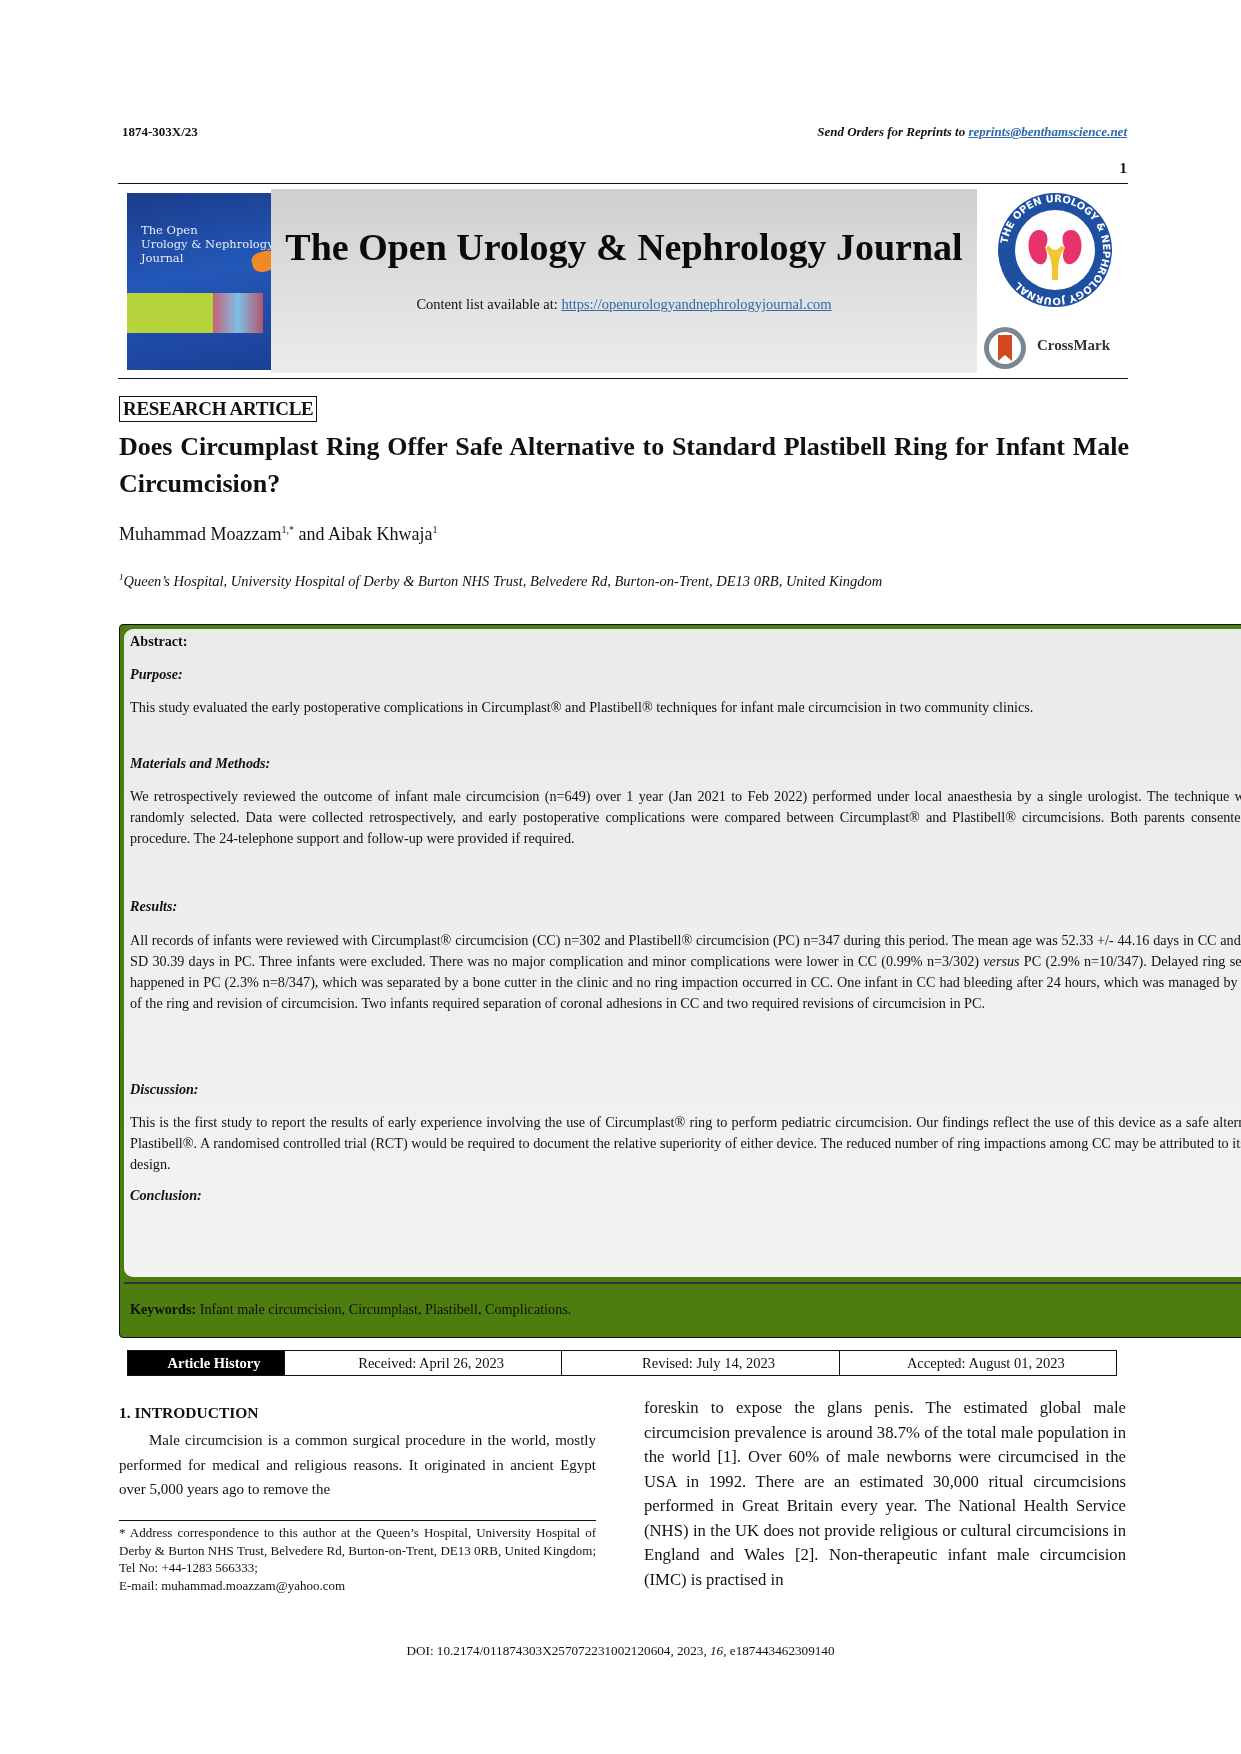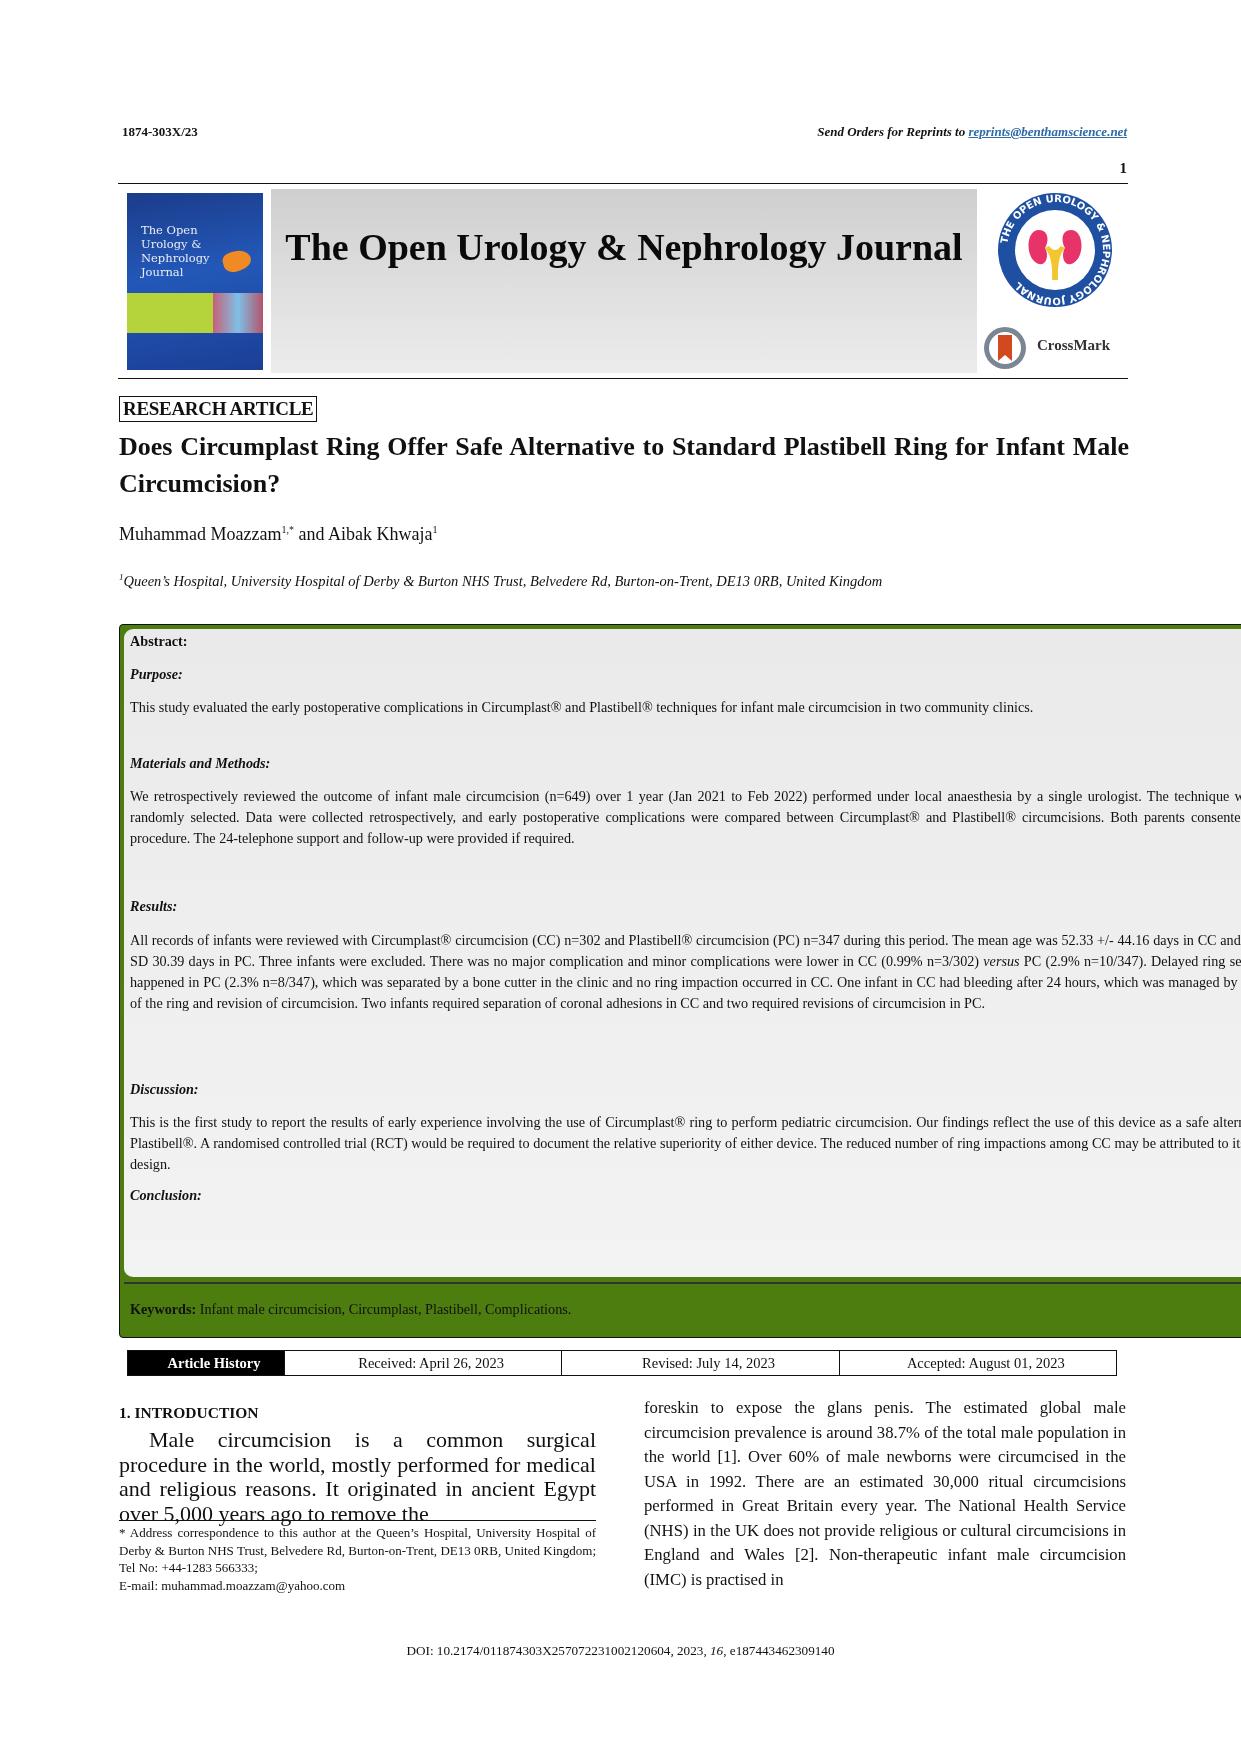--- a/index.html
+++ b/index.html
@@ -5,21 +5,21 @@
   html, body { margin: 0; padding: 0; background: #ffffff; }
   body { width: 1241px; height: 1754px; position: relative; font-family: "Liberation Serif", serif; color: #111; }
   .abs { position: absolute; }
   a.link { color: #2e6aa8; text-decoration: underline; }
 
   .top-issn { left: 122px; top: 124px; font-size: 13px; font-weight: bold; }
   .top-reprints { right: 114px; top: 124px; font-size: 13px; font-weight: bold; font-style: italic; text-align: right; }
   .page-num { right: 114px; top: 160px; font-size: 15px; font-weight: bold; }
   .rule-top { left: 118px; top: 183px; width: 1010px; height: 1px; background: #111; }
 
-  .cover { left: 127px; top: 193px; width: 136px; height: 177px; background: linear-gradient(170deg, #1b3c8a 0%, #2358b8 45%, #1b3f96 100%); overflow: hidden; }
+  .cover { left: 127px; top: 193px; width: 136px; height: 177px; background: linear-gradient(170deg, #1b3c8a 0%, #2358b8 45%, #1b3f96 100%); overflow: hidden; padding-left: 29px; }
   .cover-title { position: absolute; left: 14px; top: 30px; color: #e8ecf6; font-size: 11.5px; line-height: 14px; font-family: "DejaVu Serif", serif; }
   .cover-orange { position: absolute; right: 12px; top: 58px; width: 28px; height: 20px; background: #f08a25; border-radius: 40% 60% 55% 45%; transform: rotate(-15deg); }
   .cover-band { position: absolute; left: 0; top: 100px; width: 86px; height: 40px; background: #b5d33a; }
   .cover-kidney { position: absolute; left: 86px; top: 100px; width: 50px; height: 40px; background: linear-gradient(90deg,#c7607a,#7ec0e6 50%,#b3546c); }
 
   .banner { left: 271px; top: 189px; width: 706px; height: 184px; background: linear-gradient(180deg, #cfcfcf 0%, #dedede 50%, #ececec 100%); }
   .journal-title { position: absolute; left: 0; right: 0; top: 36px; text-align: center; font-size: 38px; font-weight: bold; color: #0a0a0a; }
   .content-list { position: absolute; left: 0; right: 0; top: 107px; text-align: center; font-size: 14.5px; }
 
   .logo { left: 995px; top: 190px; width: 120px; height: 120px; }
@@ -41,21 +41,21 @@
   .abs-head.plain { font-style: normal; }
   .abs-rule { position: absolute; left: 4px; right: 4px; top: 657px; height: 2px; background: #333; }
   .keywords { position: absolute; left: 10px; top: 676px; font-size: 14.2px; }
 
   .history { left: 127px; top: 1350px; width: 990px; height: 26px; border: 1.5px solid #111; box-sizing: border-box; display: flex; font-size: 14.5px; }
   .history div { display: flex; align-items: center; justify-content: center; border-left: 1.5px solid #111; padding-left: 16px; }
   .history .h-label { background: #000; color: #fff; font-weight: bold; width: 140px; border-left: none; }
   .history .h-cell { flex: 1; }
 
   .intro-head { left: 119px; top: 1404px; font-size: 15.5px; font-weight: bold; }
-  .intro-col1 { left: 119px; top: 1428px; width: 477px; font-size: 22px; line-height: 24.5px; text-align: justify; text-indent: 30px; }
+  .intro-col1 { left: 119px; top: 1428px; width: 477px; font-size: 15px; line-height: 24.5px; text-align: justify; text-indent: 30px; }
   .intro-col2 { left: 644px; top: 1396px; width: 482px; font-size: 16.7px; line-height: 24.5px; text-align: justify; }
   .foot-rule { left: 119px; top: 1520px; width: 477px; height: 1px; background: #111; }
   .footnote { left: 119px; top: 1524px; width: 477px; font-size: 13px; line-height: 17.5px; text-align: justify; }
   .doi { left: 0; right: 0; top: 1643px; text-align: center; font-size: 13.2px; }
 </style>
 </head>
 <body>
 
 <div class="abs top-issn">1874-303X/23</div>
 <div class="abs top-reprints"><span>Send Orders for Reprints to </span><a class="link">reprints@benthamscience.net</a></div>
@@ -73,20 +73,21 @@
     
     
     
     
   </div>
   <div class="cover-kidney"></div>
 </div>
 
 <div class="abs banner">
   <div class="journal-title">The Open Urology &amp; Nephrology Journal</div>
+  <div class="content-list"><span>Content list available at: </span><a class="link">https://openurologyandnephrologyjournal.com</a></div>
 </div>
 
 <svg class="abs logo" viewBox="0 0 120 120">
   <circle cx="60" cy="60" r="57" fill="#1f4fa0"></circle>
   <circle cx="60" cy="60" r="40" fill="#ffffff"></circle>
   <path d="M44 40 C30 40 30 70 44 74 C52 76 54 64 50 58 C54 52 54 40 44 40Z" fill="#e8336a"></path>
   <path d="M76 40 C90 40 90 70 76 74 C68 76 66 64 70 58 C66 52 66 40 76 40Z" fill="#e8336a"></path>
   <path d="M50 58 Q58 66 57 90 L63 90 Q62 66 70 58 L66 56 Q60 64 54 56Z" fill="#f2c531"></path>
   <path id="ringpath" d="M60 60 m-48 0 a48 48 0 1 1 96 0 a48 48 0 1 1 -96 0" fill="none"></path>
   <text font-family="DejaVu Sans, sans-serif" font-size="10" font-weight="bold" fill="#fff"><textPath href="#ringpath" startOffset="2%">THE OPEN UROLOGY &amp; NEPHROLOGY JOURNAL</textPath></text>

